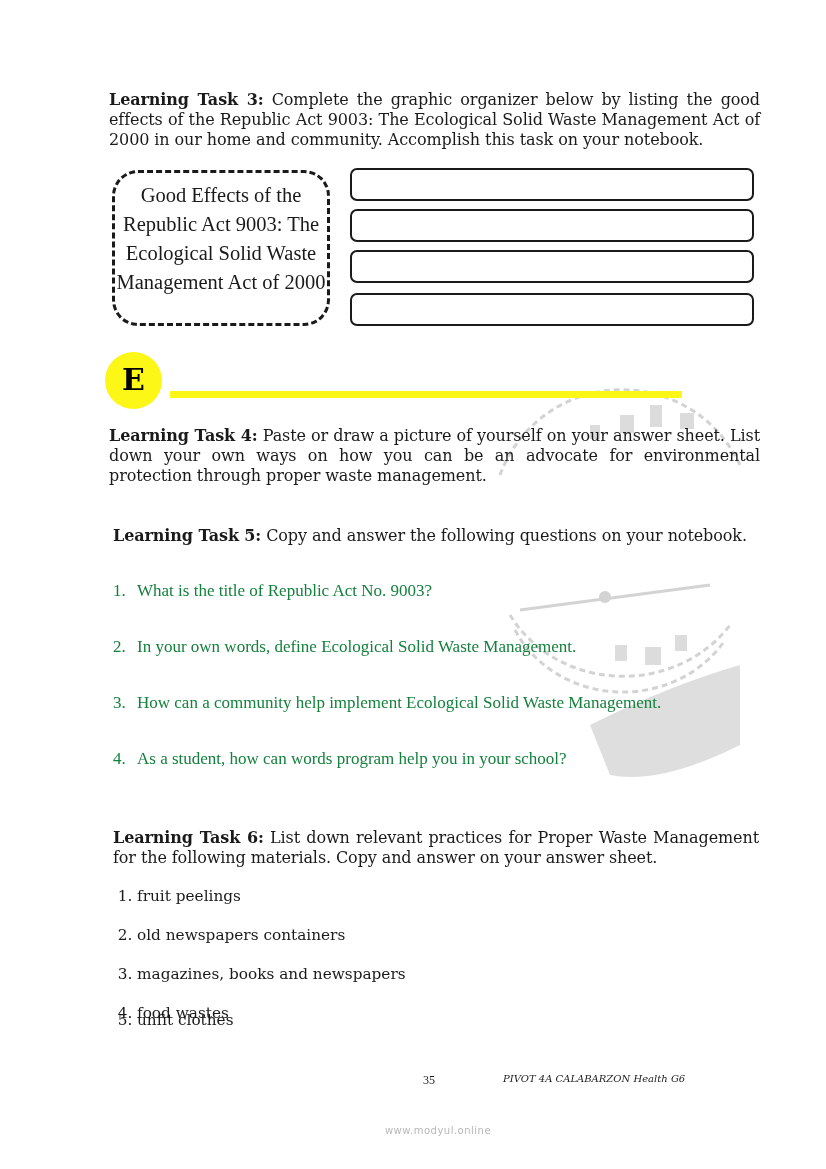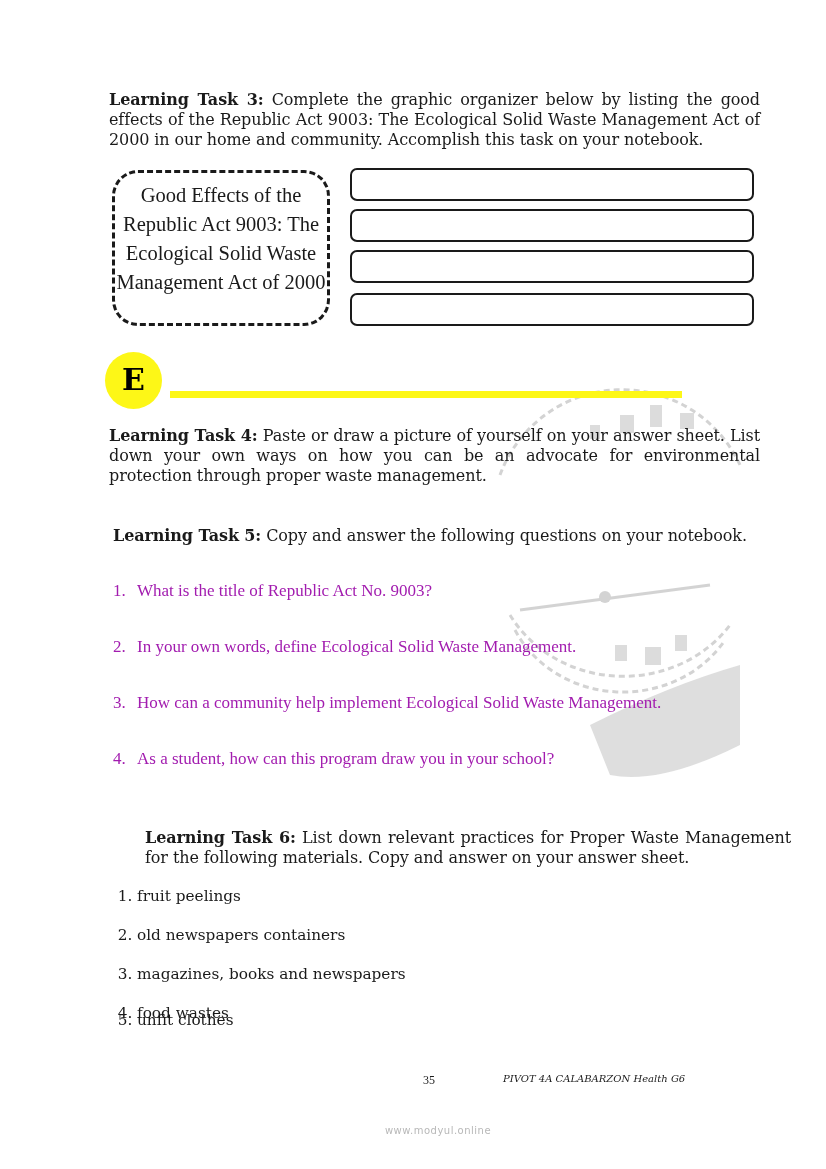--- a/index.html
+++ b/index.html
@@ -12,21 +12,21 @@
     .dashed-box { position: absolute; left: 112px; top: 170px; width: 218px; height: 156px;
                   border: 3px dashed #1a1a1a; border-radius: 26px; box-sizing: border-box; }
     .dashed-text { position: absolute; left: 112px; top: 181px; width: 218px; text-align: center;
                    font-family: "Liberation Serif", serif; font-size: 20.5px; line-height: 29px; color: #1a1a1a; }
     .org-box { position: absolute; left: 350px; width: 404px; height: 33px; border: 2.5px solid #1a1a1a;
                border-radius: 7px; box-sizing: border-box; background: #fff; }
     .e-circle { position: absolute; left: 105px; top: 352px; width: 57px; height: 57px; border-radius: 50%;
                 background: #fdf717; display: flex; align-items: center; justify-content: center; }
     .e-letter { font-family: "DejaVu Serif", serif; font-weight: bold; font-size: 30px; color: #000; margin-top: -2px; }
     .e-bar { position: absolute; left: 170px; top: 391px; width: 512px; height: 7px; background: #fdf717; }
-    .qitem { position: absolute; left: 113px; font-family: "Liberation Serif", serif; font-size: 17px; color: #a21caf; }
+    .qitem { position: absolute; left: 113px; font-family: "Liberation Serif", serif; font-size: 17px; color: #15803d; }
     .litem { position: absolute; left: 113px; font-family: "DejaVu Serif", serif; font-size: 15.3px; color: #1a1a1a; text-align: center; }
     .num { display: inline-block; width: 24px; }
     .footer-page { position: absolute; left: 423px; top: 1073px; font-family: Liberation Serif, serif; font-size: 12px; }
     .footer-title { position: absolute; left: 503px; top: 1073px; font-family: "DejaVu Serif", serif;
                     font-style: italic; font-size: 10px; }
     .site { position: absolute; left: 0; width: 826px; top: 1125px; text-align: center;
             font-family: "DejaVu Sans", sans-serif; font-size: 10px; color: #b8b8b8; letter-spacing: 0.5px; margin-left: 25px; }
   </style>
 </head>
 <body>
@@ -79,24 +79,24 @@
 <div class="qitem" style="top:581px;">
   <span class="num">1.</span><span>What is the title of Republic Act No. 9003?</span>
 </div>
 <div class="qitem" style="top:637px;">
   <span class="num">2.</span><span>In your own words, define Ecological Solid Waste Management.</span>
 </div>
 <div class="qitem" style="top:693px;">
   <span class="num">3.</span><span>How can a community help implement Ecological Solid Waste Management.</span>
 </div>
 <div class="qitem" style="top:749px;">
-  <span class="num">4.</span><span>As a student, how can this program draw you in your school?</span>
+  <span class="num">4.</span><span>As a student, how can words program help you in your school?</span>
 </div>
 
-<div class="abs para" style="left:113px; top:828px; width:646px;margin-left:32px;">
+<div class="abs para" style="left:113px; top:828px; width:646px;">
   <b>Learning Task 6:</b><span> List down relevant practices for Proper Waste Management for the following materials. Copy and answer on your answer sheet.</span>
 </div>
 
 <div class="litem" style="top:887px;">
   <span class="num">1.</span><span>fruit peelings</span>
 </div>
 <div class="litem" style="top:926px;">
   <span class="num">2.</span><span>old newspapers containers</span>
 </div>
 <div class="litem" style="top:965px;">

